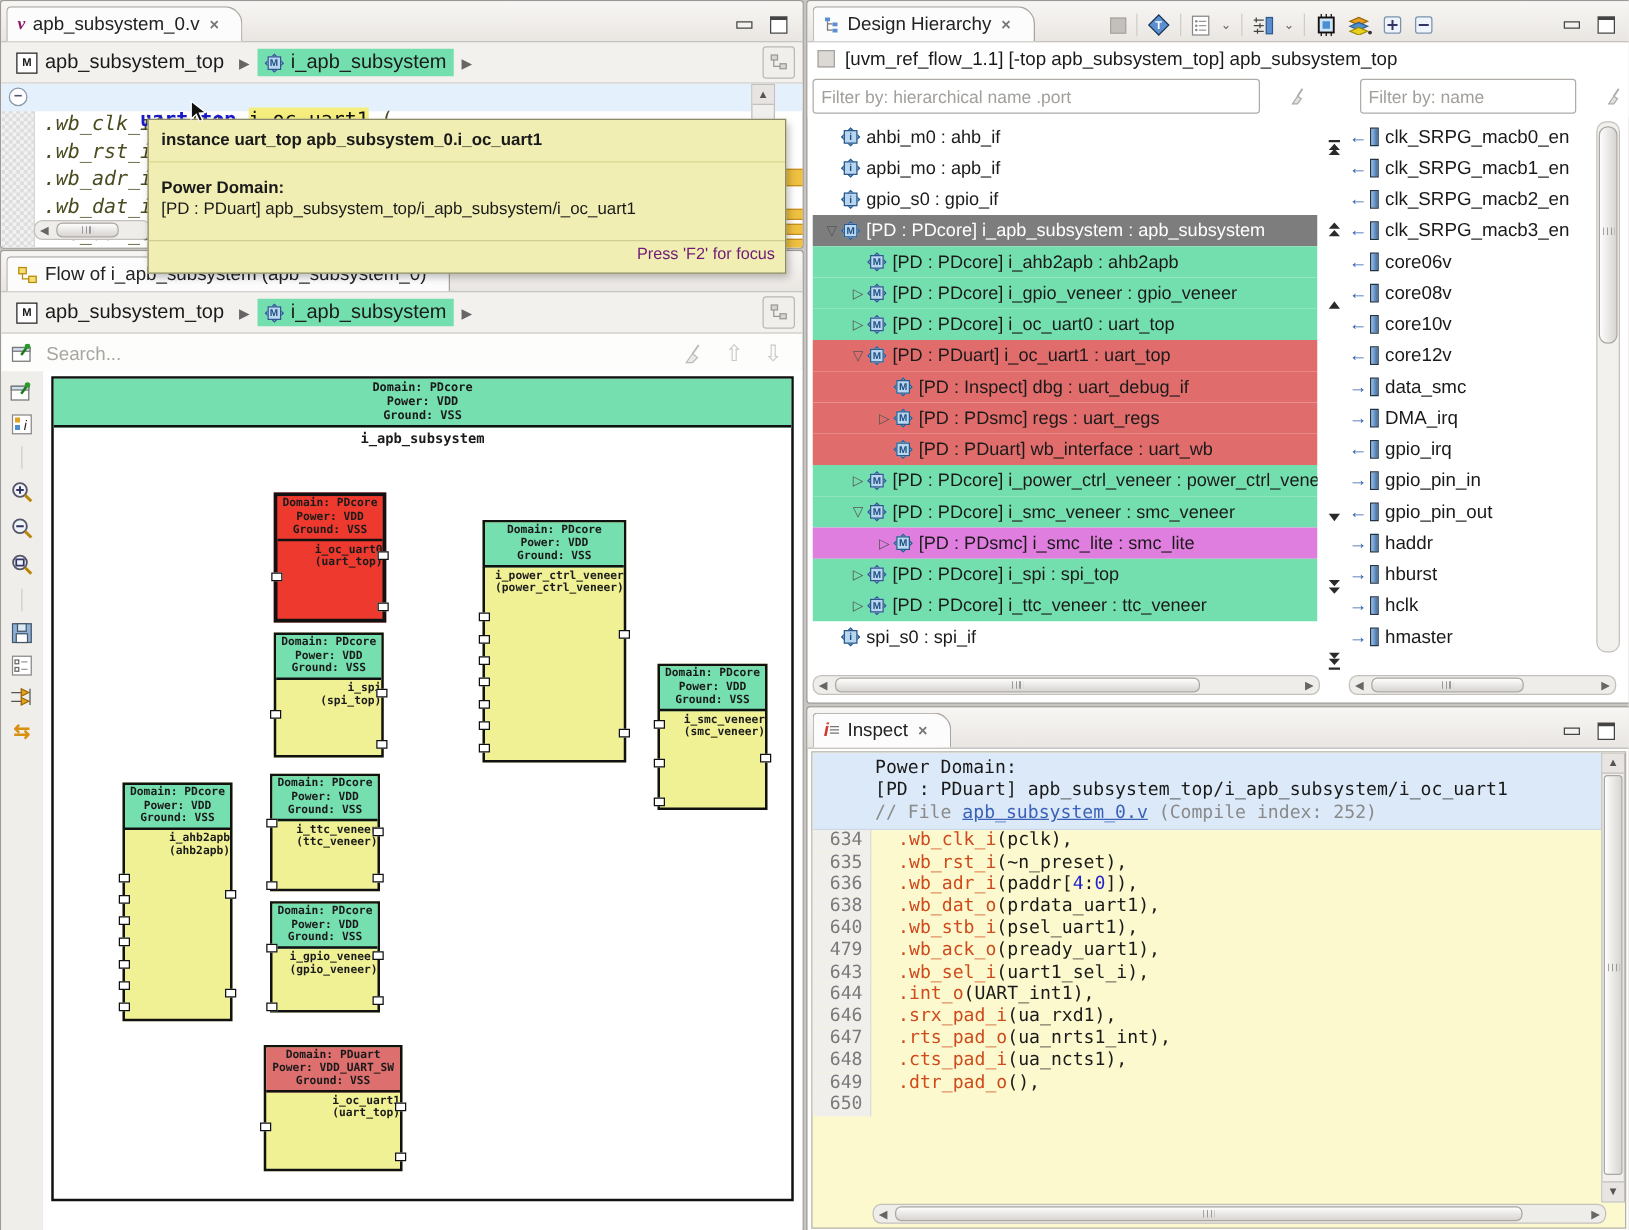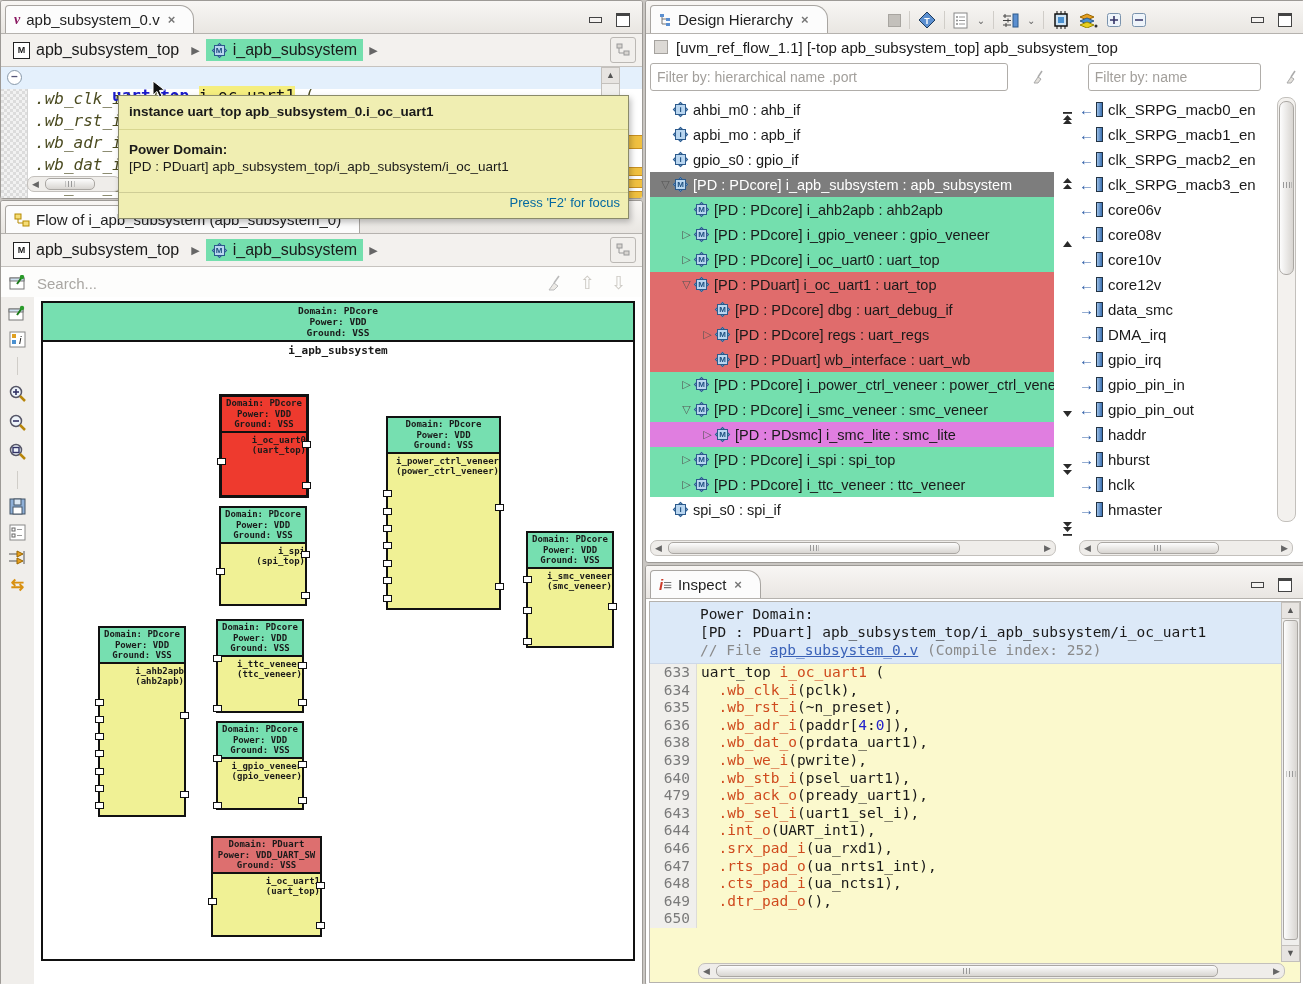--- a/index.html
+++ b/index.html
@@ -52,21 +52,21 @@
     background:repeating-linear-gradient(90deg,#999 0 1px,transparent 1px 3px);}
   .sarrow{color:#666;font-size:9px;padding:0 4px;}
   
   #tooltip{position:absolute;left:118px;top:95px;width:509px;height:122px;background:#f0eeb2;
     border:1px solid #8a8a6a;box-shadow:2px 3px 6px rgba(0,0,0,.25);z-index:90;font-size:13.5px;}
   #tooltip .tt-title{font-weight:bold;padding:8px 10px 0 10px;}
   #tooltip .tt-sep{border-top:1px solid #d8d690;margin:10px 0 12px 0;}
   #tooltip .tt-label{font-weight:bold;padding:0 10px;}
   #tooltip .tt-val{padding:2px 10px;}
   #tooltip .tt-foot{position:absolute;left:0;right:0;bottom:0;height:21px;border-top:1px solid #cfcd96;
-    text-align:right;padding:2px 8px;color:#0369a1;font-size:13px;}
+    text-align:right;padding:2px 8px;color:#701a75;font-size:13px;}
   #cursor{position:absolute;left:152px;top:80px;z-index:95;}
   
   .searchrow{height:32px;background:#fdfdfc;border-bottom:1px solid #d5d2ce;display:flex;align-items:center;padding:0 8px;gap:10px;}
   .searchph{color:#a9a6a2;font-size:15px;flex:1;}
   #flowtools{position:absolute;left:0;top:96px;bottom:0;width:33px;background:#f0eeeb;border-right:1px solid #c5c2be;
     display:flex;flex-direction:column;align-items:center;padding-top:8px;gap:9px;}
   #diagram{position:absolute;left:33px;top:96px;right:0;bottom:0;background:#fff;overflow:hidden;}
   .dblock{position:absolute;border:2px solid #111;font:bold 9px/10.5px "DejaVu Sans Mono",monospace;text-align:center;z-index:5;}
   .dhead{border-bottom:2px solid #111;padding:1px 0;}
   .dname{padding-top:2px;text-align:right;}
@@ -644,28 +644,28 @@
           <span class="star">
             <b>M</b>
           </span>
           <span class="tlabel">[PD : PDuart] i_oc_uart1 : uart_top</span>
         </div>
         <div class="trow bg-red" style="padding-left: 50px;">
           <span class="expander"></span>
           <span class="star">
             <b>M</b>
           </span>
-          <span class="tlabel">[PD : PDcore] dbg : uart_debug_if</span>
+          <span class="tlabel">[PD : Inspect] dbg : uart_debug_if</span>
         </div>
         <div class="trow bg-red" style="padding-left: 50px;">
           <span class="expander">▷</span>
           <span class="star">
             <b>M</b>
           </span>
-          <span class="tlabel">[PD : PDcore] regs : uart_regs</span>
+          <span class="tlabel">[PD : PDsmc] regs : uart_regs</span>
         </div>
         <div class="trow bg-red" style="padding-left: 50px;">
           <span class="expander"></span>
           <span class="star">
             <b>M</b>
           </span>
           <span class="tlabel">[PD : PDuart] wb_interface : uart_wb</span>
         </div>
         <div class="trow bg-green" style="padding-left: 29px;">
           <span class="expander">▷</span>
@@ -868,26 +868,24 @@
         <span class="maxbtn"></span>
       </div>
     </div>
     <div class="insbody">
       <div class="insblue">
         <div>Power Domain:</div>
         <div>[PD : PDuart] apb_subsystem_top/i_apb_subsystem/i_oc_uart1</div>
         <div class="inscomment"><span>// File </span><span class="inslink">apb_subsystem_0.v</span><span> (Compile index: 252)</span></div>
       </div>
       <div>
-          <div class="cline"><span class="lnum">633</span><span class="ltext"><span class="tk-p">uart_top </span><span class="tk-port">i_oc_uart1</span><span class="tk-p"> (</span></span></div>
           <div class="cline"><span class="lnum">634</span><span class="ltext"><span class="tk-p">  </span><span class="tk-port">.wb_clk_i</span><span class="tk-p">(pclk),</span></span></div>
           <div class="cline"><span class="lnum">635</span><span class="ltext"><span class="tk-p">  </span><span class="tk-port">.wb_rst_i</span><span class="tk-p">(~n_preset),</span></span></div>
           <div class="cline"><span class="lnum">636</span><span class="ltext"><span class="tk-p">  </span><span class="tk-port">.wb_adr_i</span><span class="tk-p">(paddr[</span><span class="tk-n">4</span><span class="tk-p">:</span><span class="tk-n">0</span><span class="tk-p">]),</span></span></div>
           <div class="cline"><span class="lnum">638</span><span class="ltext"><span class="tk-p">  </span><span class="tk-port">.wb_dat_o</span><span class="tk-p">(prdata_uart1),</span></span></div>
-          <div class="cline"><span class="lnum">639</span><span class="ltext"><span class="tk-p">  </span><span class="tk-port">.wb_we_i</span><span class="tk-p">(pwrite),</span></span></div>
           <div class="cline"><span class="lnum">640</span><span class="ltext"><span class="tk-p">  </span><span class="tk-port">.wb_stb_i</span><span class="tk-p">(psel_uart1),</span></span></div>
           <div class="cline"><span class="lnum">479</span><span class="ltext"><span class="tk-p">  </span><span class="tk-port">.wb_ack_o</span><span class="tk-p">(pready_uart1),</span></span></div>
           <div class="cline"><span class="lnum">643</span><span class="ltext"><span class="tk-p">  </span><span class="tk-port">.wb_sel_i</span><span class="tk-p">(uart1_sel_i),</span></span></div>
           <div class="cline"><span class="lnum">644</span><span class="ltext"><span class="tk-p">  </span><span class="tk-port">.int_o</span><span class="tk-p">(UART_int1),</span></span></div>
           <div class="cline"><span class="lnum">646</span><span class="ltext"><span class="tk-p">  </span><span class="tk-port">.srx_pad_i</span><span class="tk-p">(ua_rxd1),</span></span></div>
           <div class="cline"><span class="lnum">647</span><span class="ltext"><span class="tk-p">  </span><span class="tk-port">.rts_pad_o</span><span class="tk-p">(ua_nrts1_int),</span></span></div>
           <div class="cline"><span class="lnum">648</span><span class="ltext"><span class="tk-p">  </span><span class="tk-port">.cts_pad_i</span><span class="tk-p">(ua_ncts1),</span></span></div>
           <div class="cline"><span class="lnum">649</span><span class="ltext"><span class="tk-p">  </span><span class="tk-port">.dtr_pad_o</span><span class="tk-p">(),</span></span></div>
           <div class="cline"><span class="lnum">650</span><span class="ltext"></span></div>
         </div>

